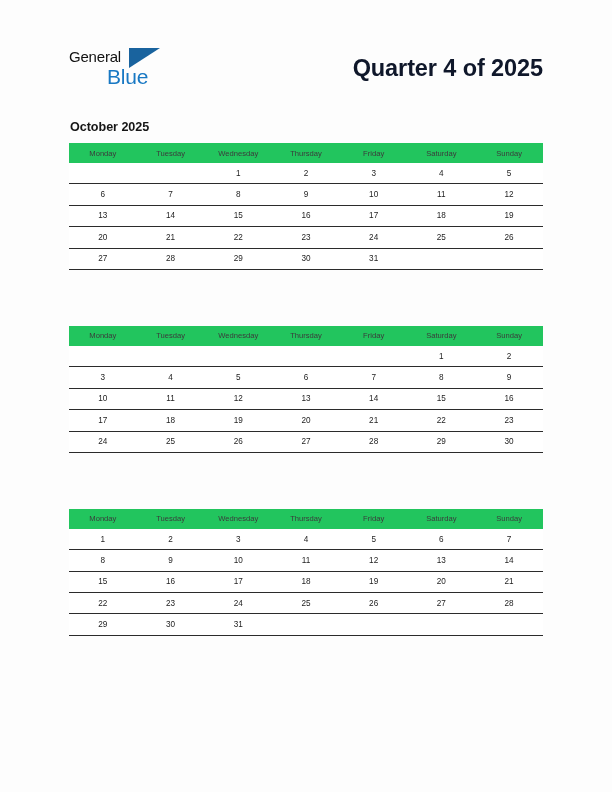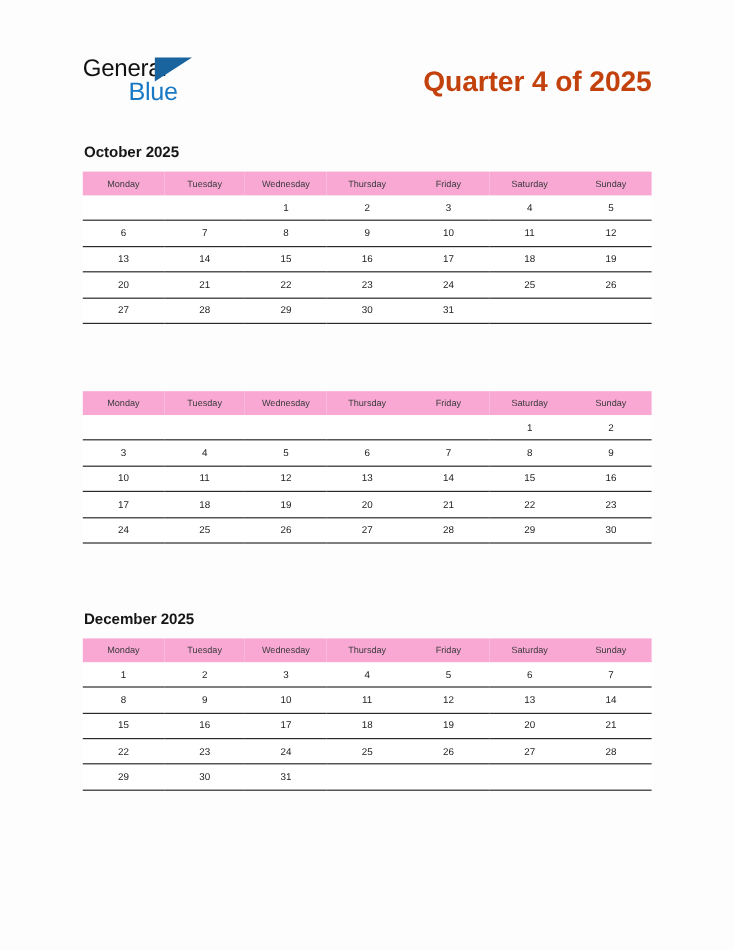--- a/index.html
+++ b/index.html
@@ -33,21 +33,21 @@
     position: absolute;
     left: 69px;
     top: 46px;
     width: 110px;
     height: 48px;
   }
   .logo-general {
     position: absolute;
     left: 0;
     top: 0;
-    font-size: 20px;
+    font-size: 15px;
     font-weight: 400;
     letter-spacing: -0.2px;
     color: #111111;
     line-height: 22px;
     white-space: nowrap;
   }
   .logo-triangle {
     position: absolute;
     left: 60px;
     top: 2px;
@@ -66,21 +66,21 @@
     color: #1878c3;
     line-height: 22px;
     white-space: nowrap;
   }
   .quarter-title {
     position: absolute;
     right: 69px;
     top: 55px;
     font-size: 23.5px;
     font-weight: bold;
-    color: #c2410c;
+    color: #0f172a;
     letter-spacing: -0.1px;
     white-space: nowrap;
   }
 
   
   .months {
     position: absolute;
     left: 0;
     top: 110px;
     width: 612px;
@@ -103,21 +103,21 @@
     margin: 0 0 9px 1px;
     letter-spacing: -0.05px;
   }
 
   table.cal {
     width: 474px;
     border-collapse: collapse;
     table-layout: fixed;
   }
   table.cal th {
-    background: #f9a8d4;
+    background: #22c55e;
     font-size: 7.6px;
     font-weight: normal;
     color: #3b3b3b;
     height: 20px;
     text-align: center;
     vertical-align: middle;
     border: none;
     padding: 0;
   }
   table.cal td {
@@ -278,21 +278,20 @@
             <td>27</td>
             <td>28</td>
             <td>29</td>
             <td>30</td>
           </tr>
         </tbody>
       </table>
     </div>
 
     <div class="month-block m-dec">
-      <div class="month-title">December 2025</div>
       <table class="cal">
         <thead>
           <tr>
             <th>Monday</th>
             <th>Tuesday</th>
             <th>Wednesday</th>
             <th>Thursday</th>
             <th>Friday</th>
             <th>Saturday</th>
             <th>Sunday</th>

